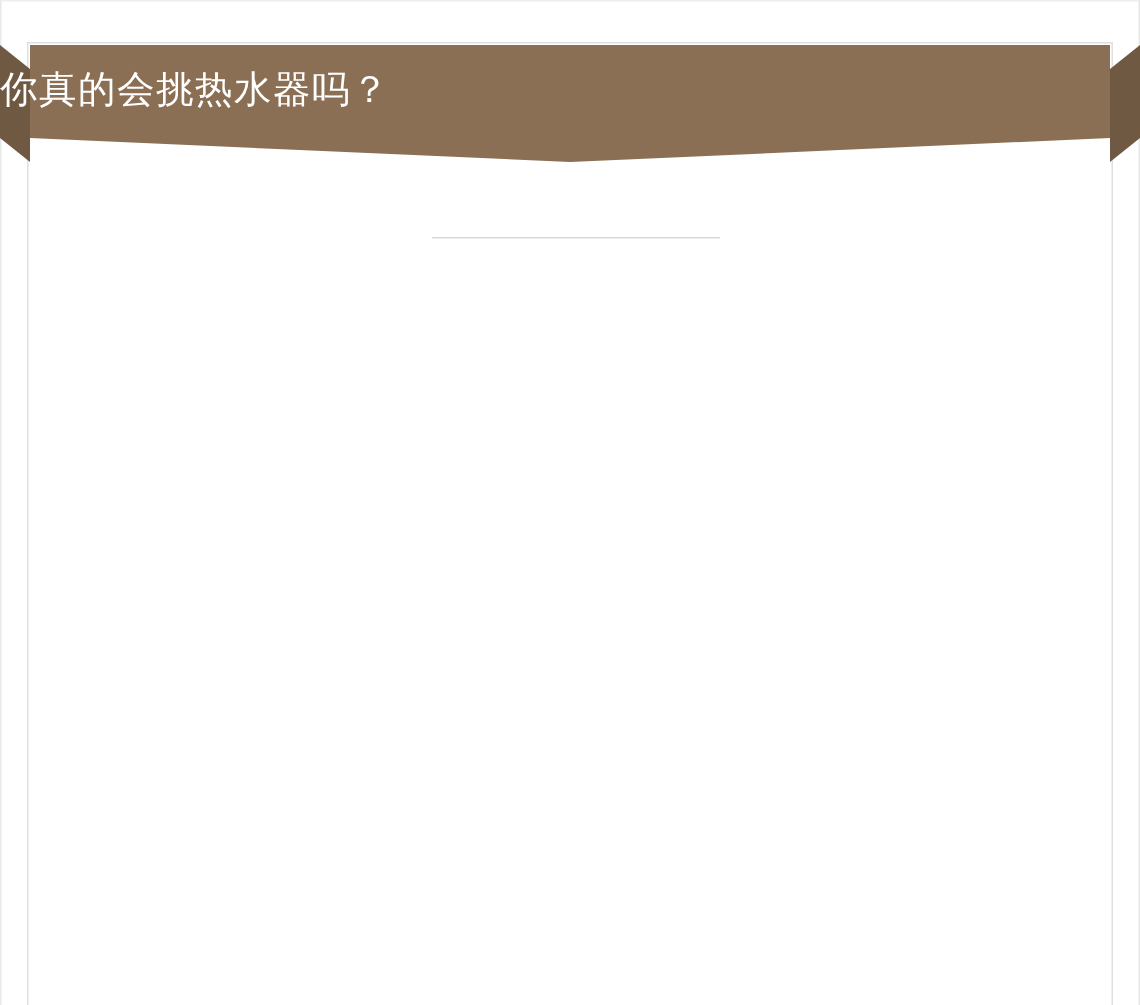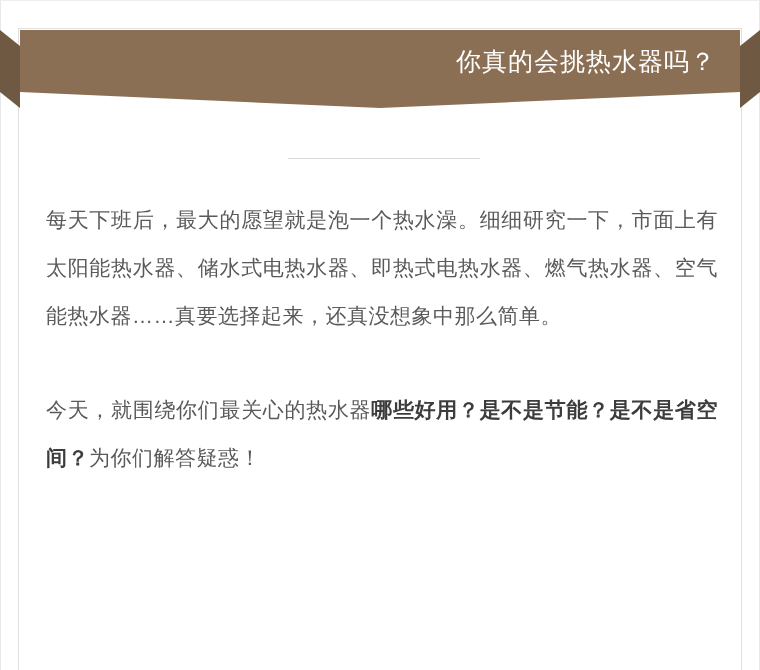--- a/index.html
+++ b/index.html
@@ -60,25 +60,25 @@
     width: 760px;
     height: 78px;
   }
   .ribbon-title {
     position: absolute;
     left: 0;
     top: 0;
     width: 716px;
     height: 62px;
     line-height: 62px;
-    text-align: right;
+    text-align: left;
     color: #ffffff;
     font-size: 25px;
     letter-spacing: 1px;
-    font-family: Liberation Sans, sans-serif;
+    font-family: Liberation Serif, serif;
     z-index: 3;
   }
   
   .divider {
     position: absolute;
     left: 288px;
     top: 158px;
     width: 192px;
     height: 1px;
     background: #d9d9d9;
@@ -118,20 +118,14 @@
     <svg class="ribbon" viewBox="0 0 760 78" preserveAspectRatio="none">
       <polygon points="0,0 20,16 20,78 0,62" fill="#6f5942"></polygon>
       <polygon points="760,0 740,16 740,78 760,62" fill="#6f5942"></polygon>
       <polygon points="20,0 740,0 740,62 380,78 20,62" fill="#8a6f54"></polygon>
     </svg>
     <div class="ribbon-title">你真的会挑热水器吗？</div>
   </div>
 
   <div class="divider"></div>
 
-  <div class="content">
-    <div class="para">每天下班后，最大的愿望就是泡一个热水澡。细细研究一下，市面上有太阳能热水器、储水式电热水器、即热式电热水器、燃气热水器、空气能热水器……真要选择起来，还真没想象中那么简单。</div>
-    <div class="para para2">
-      <span>今天，就围绕你们最关心的热水器</span><span class="bold">哪些好用？是不是节能？是不是省空间？</span><span>为你们解答疑惑！</span>
-    </div>
-  </div>
 
 </div>
 
 </body></html>

